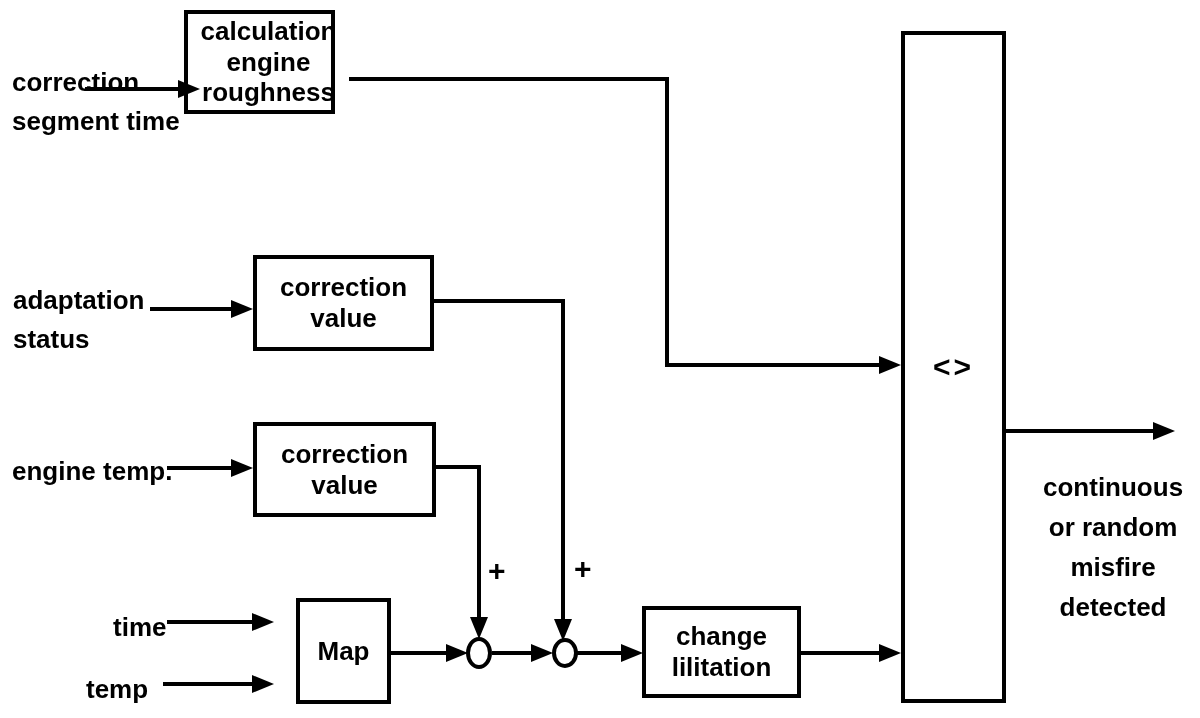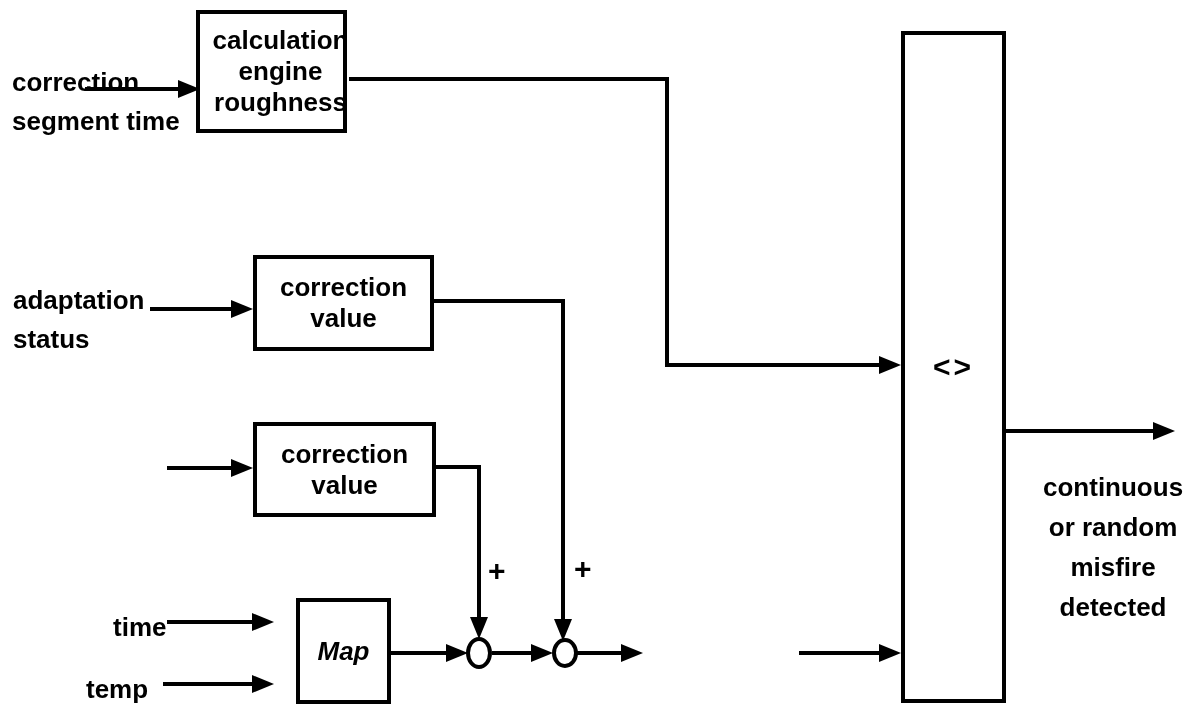--- a/index.html
+++ b/index.html
@@ -36,36 +36,39 @@
 </style>
 </head>
 <body>
 
 <div class="canvas">
 
   <div class="lbl" style="left:12px;top:63px;">correction
 segment time</div>
   <div class="lbl" style="left:13px;top:281px;">adaptation
 status</div>
+  <div class="lbl" style="left:12px;top:452px;">engine temp.</div>
   <div class="lbl" style="left:113px;top:608px;">time</div>
   <div class="lbl" style="left:86px;top:670px;">temp</div>
 
   <div class="lbl" style="left:1043px;top:467px;line-height:40px;text-align:center;">continuous
 or random
 misfire
 detected</div>
 
-  <div class="box" style="left:196px;top:10px;width:151px;height:123px;padding-left:18px;">calculation
+  <div class="box" style="left:184px;top:10px;width:151px;height:104px;padding-left:18px;">calculation
 engine
 roughness</div>
   <div class="box" style="left:253px;top:255px;width:181px;height:96px;">correction
 value</div>
   <div class="box" style="left:253px;top:422px;width:183px;height:95px;">correction
 value</div>
-  <div class="box" style="left:296px;top:598px;width:95px;height:106px;font-style:italic;">Map</div>
+  <div class="box" style="left:296px;top:598px;width:95px;height:106px;">Map</div>
+  <div class="box" style="left:642px;top:606px;width:159px;height:92px;">change
+lilitation</div>
   <div class="box comparator" style="left:901px;top:31px;width:105px;height:672px;">&lt;&gt;</div>
 
   <div class="line" style="left:85px;top:87px;width:93px;height:4px;"></div>
   <div class="arrow-right" style="left:178px;top:80px;"></div>
 
   <div class="line" style="left:349px;top:77px;width:320px;height:4px;"></div>
   <div class="line" style="left:665px;top:77px;width:4px;height:290px;"></div>
   <div class="line" style="left:665px;top:363px;width:215px;height:4px;"></div>
   <div class="arrow-right" style="left:879px;top:356px;"></div>
 

